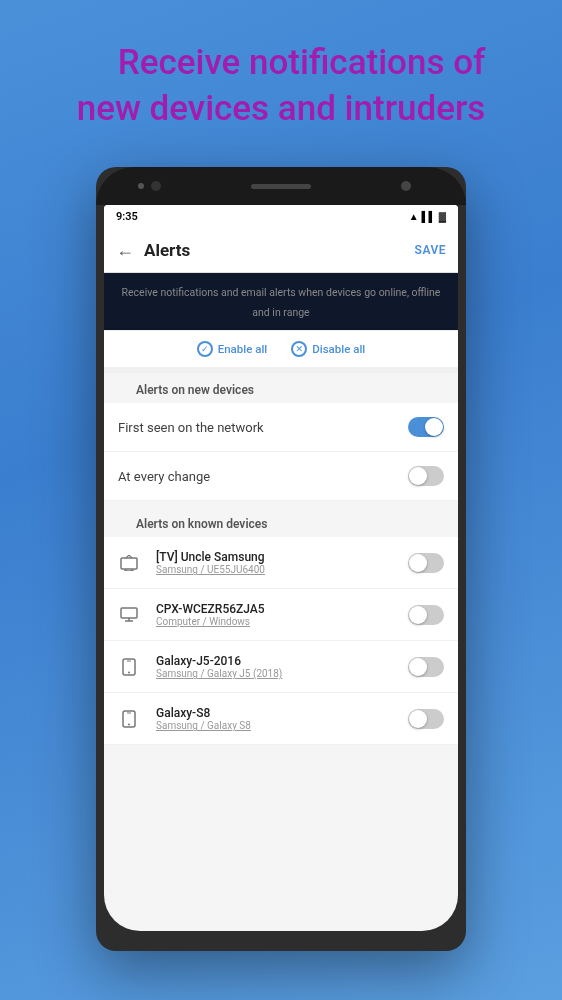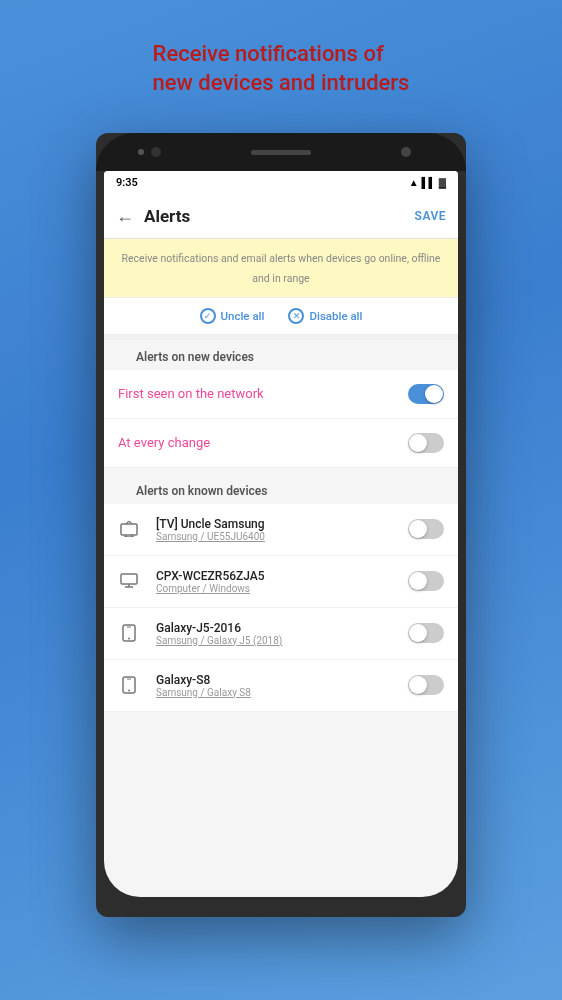--- a/index.html
+++ b/index.html
@@ -10,39 +10,39 @@
       background: linear-gradient(160deg, #4a90d9 0%, #3a7ecf 40%, #5b9fe0 100%);
       display: flex;
       flex-direction: column;
       align-items: center;
       font-family: 'Roboto', Arial, sans-serif;
       overflow: hidden;
       position: relative;
     }
 
     .headline {
-      color: #b91c1c;
-      font-size: 22px;
+      color: #a21caf;
+      font-size: 35px;
       font-weight: 500;
-      text-align: left;
+      text-align: right;
       margin-top: 40px;
       line-height: 1.3;
       padding: 0 30px;
     }
 
     .phone-wrapper {
       margin-top: 36px;
       position: relative;
       width: 370px;
       flex: 1;
     }
 
     .phone-shell {
       background: #2d2d2d;
-      border-radius: 12px;
+      border-radius: 20px;
       width: 370px;
       height: 784px;
       position: relative;
       box-shadow: 0 20px 60px rgba(0,0,0,0.4);
       overflow: hidden;
     }
 
     
     .phone-top-bar {
       background: #1a1a1a;
@@ -148,21 +148,21 @@
     .save-btn {
       font-size: 12px;
       font-weight: 600;
       color: #4a90d9;
       letter-spacing: 0.5px;
       text-align: center;
     }
 
     
     .subtitle-bar {
-      background: #fef9c3;
+      background: #0f172a;
       padding: 8px 14px 10px;
       text-align: center;
       border-bottom: 1px solid #eeeeee;
     }
 
     .subtitle-text {
       font-size: 10.5px;
       color: #888;
       line-height: 1.4;
     }
@@ -317,21 +317,21 @@
       background: #ffffff;
       display: flex;
       align-items: center;
       padding: 14px 14px;
       border-bottom: 1px solid #f0f0f0;
       justify-content: space-between;
     }
 
     .simple-row-title {
       font-size: 13px;
-      color: #ec4899;
+      color: #404040;
     }
   </style>
 </head>
 <body>
 
 <div class="headline">
   <span>Receive notifications of</span><br>
   <span>new devices and intruders</span>
 </div>
 
@@ -361,21 +361,21 @@
         <span class="save-btn">SAVE</span>
       </div>
 
       <div class="subtitle-bar">
         <span class="subtitle-text">Receive notifications and email alerts when devices go online, offline and in range</span>
       </div>
 
       <div class="enable-disable-row">
         <div class="enable-btn">
           <div class="circle-check">✓</div>
-          <span>Uncle all</span>
+          <span>Enable all</span>
         </div>
         <div class="disable-btn">
           <div class="circle-x">✕</div>
           <span>Disable all</span>
         </div>
       </div>
 
       <div class="section-header">
         <span>Alerts on new devices</span>
       </div>

